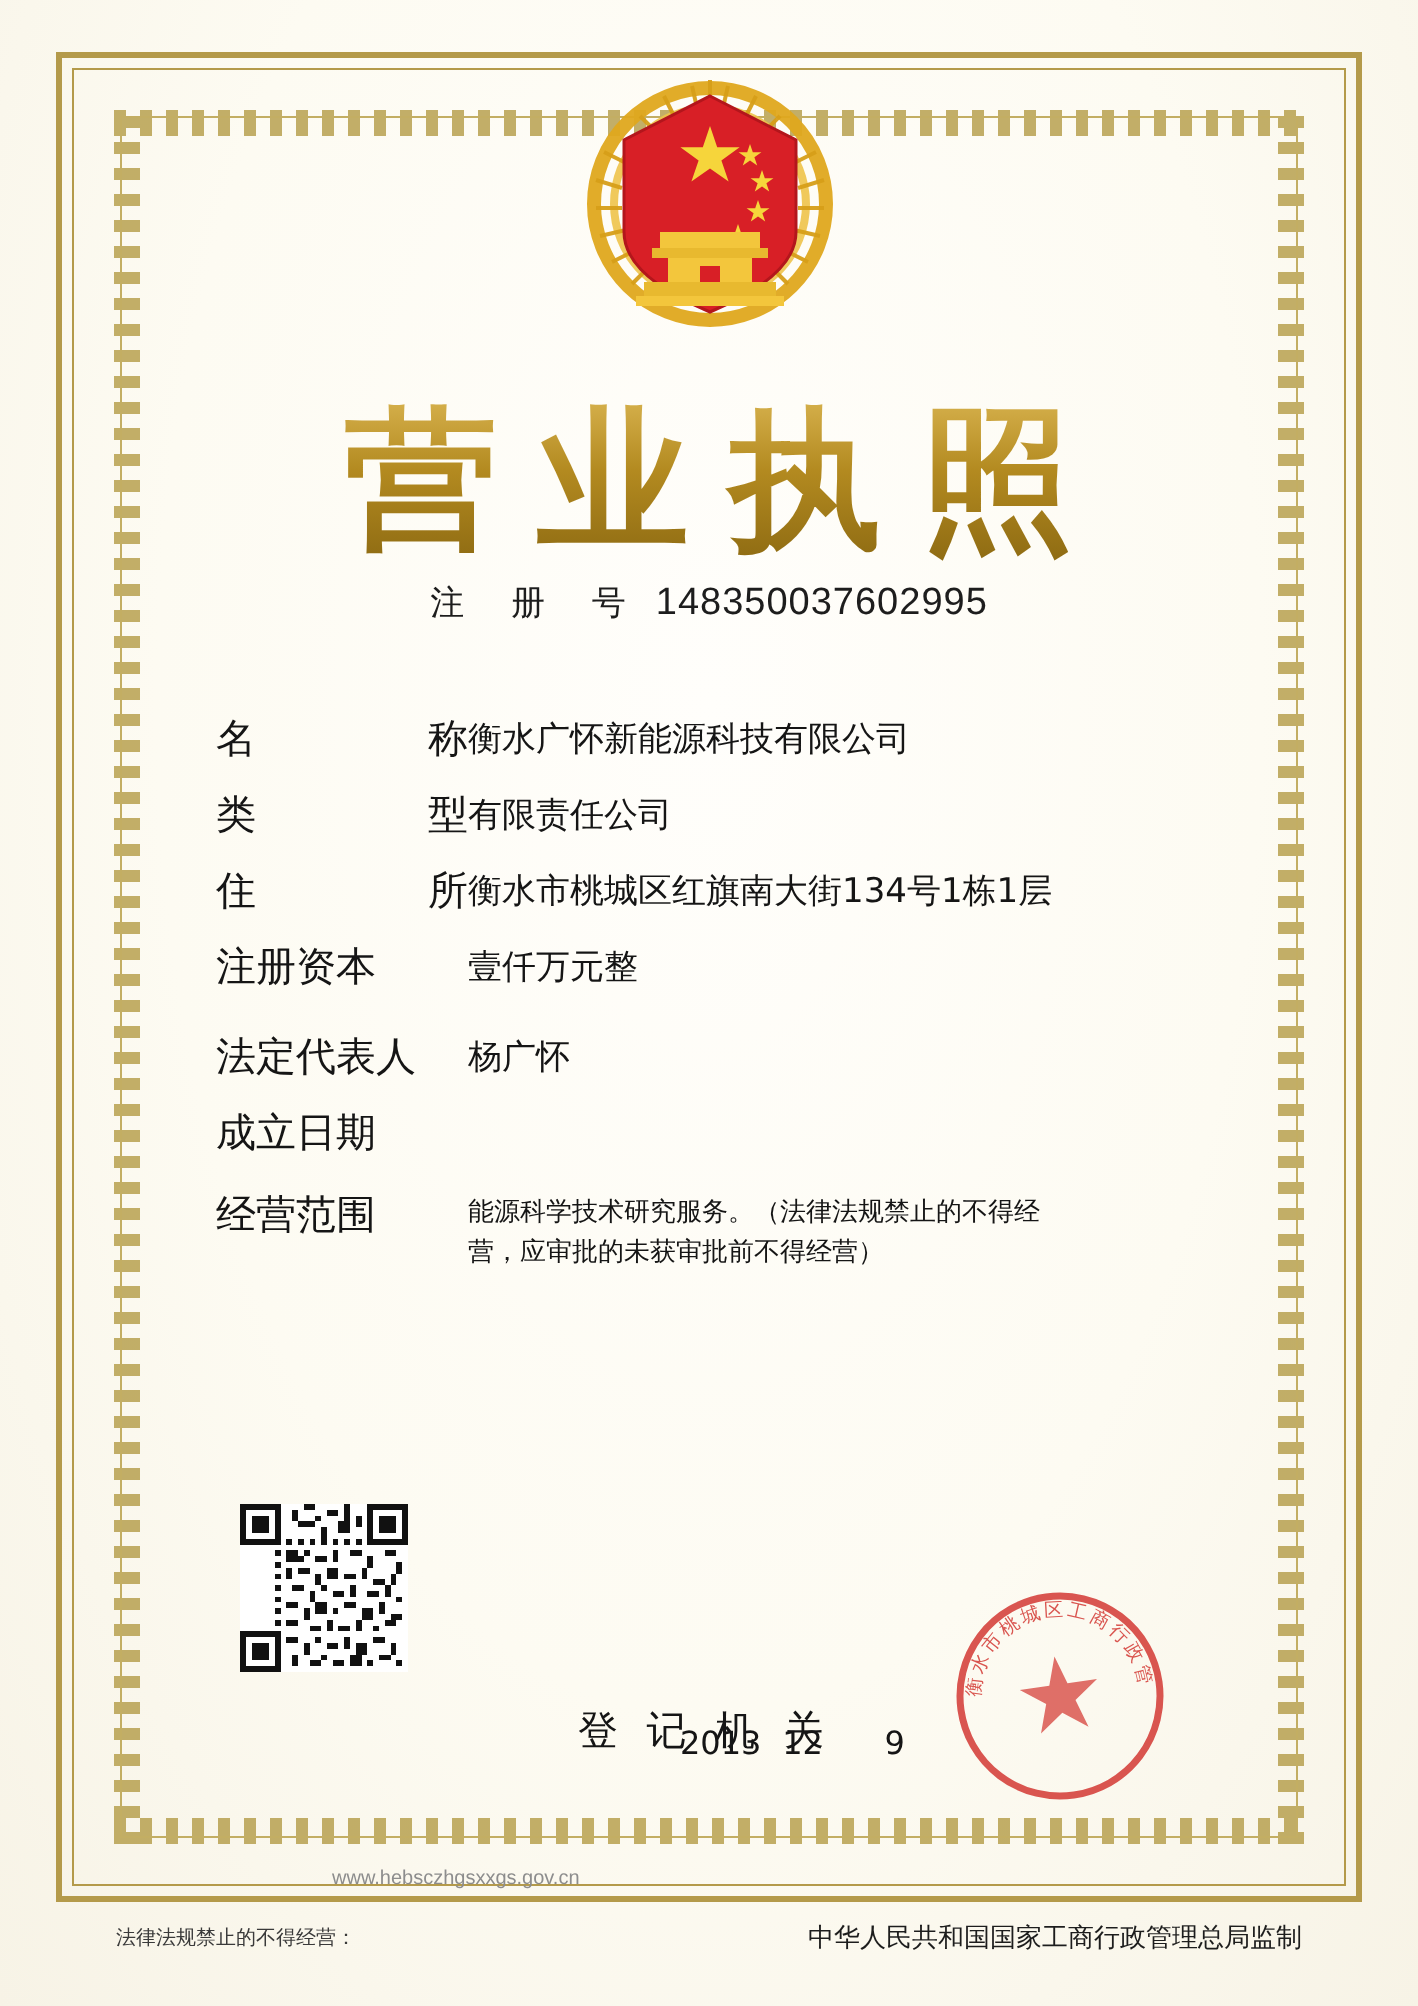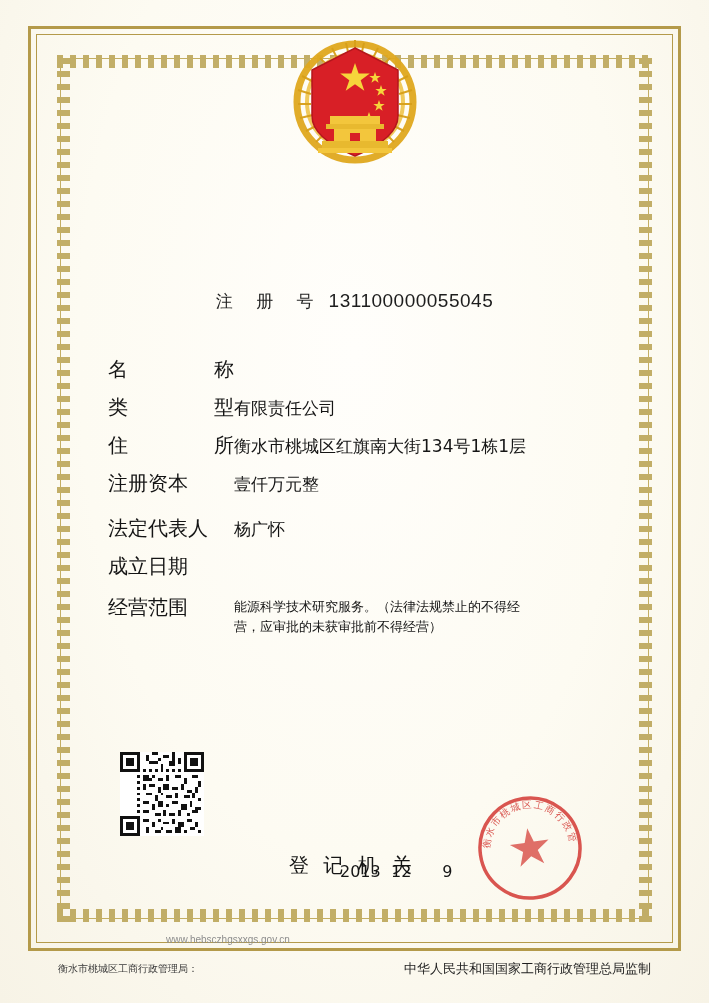--- a/index.html
+++ b/index.html
@@ -279,32 +279,34 @@
         <rect x="50" y="86" width="50" height="8" fill="#f3c63c"></rect>
         <rect x="46" y="94" width="58" height="5" fill="#e8b92f"></rect>
         <rect x="54" y="99" width="42" height="12" fill="#f3c63c"></rect>
         <rect x="70" y="103" width="10" height="8" fill="#d81f26"></rect>
         <rect x="42" y="111" width="66" height="7" fill="#e8b92f"></rect>
         <rect x="38" y="118" width="74" height="5" fill="#f3c63c"></rect>
       </g>
     </svg>
   </div>
 
+  <div class="title">营业执照</div>
 
   <div class="reg-line">
-    <span class="reg-label">注 册 号</span><span class="reg-value">131100000055045</span>
+    <span class="reg-label">注 册 号</span><span class="reg-value">148350037602995</span>
   </div>
 
   <div class="fields">
 
     <div class="row">
       <div class="label">
         <span>名</span>
         <span>称</span>
       </div>
+      <div class="value">衡水广怀新能源科技有限公司</div>
     </div>
 
     <div class="row">
       <div class="label">
         <span>类</span>
         <span>型</span>
       </div>
       <div class="value">有限责任公司</div>
     </div>
 
@@ -470,16 +472,16 @@
   </div>
 
   <div class="date-line" style="left:340px; right:auto; text-align:left;">
     <span class="d">2013</span>
     <span class="d">12</span>
     <span class="d">9</span>
   </div>
 
 
   <div class="footer-url">www.hebsczhgsxxgs.gov.cn</div>
-  <div class="footer-left">衡水市桃城区工商行政管理局：</div>
+  <div class="footer-left">法律法规禁止的不得经营：</div>
   <div class="footer-right">中华人民共和国国家工商行政管理总局监制</div>
 
 </div>
 
 </body></html>

